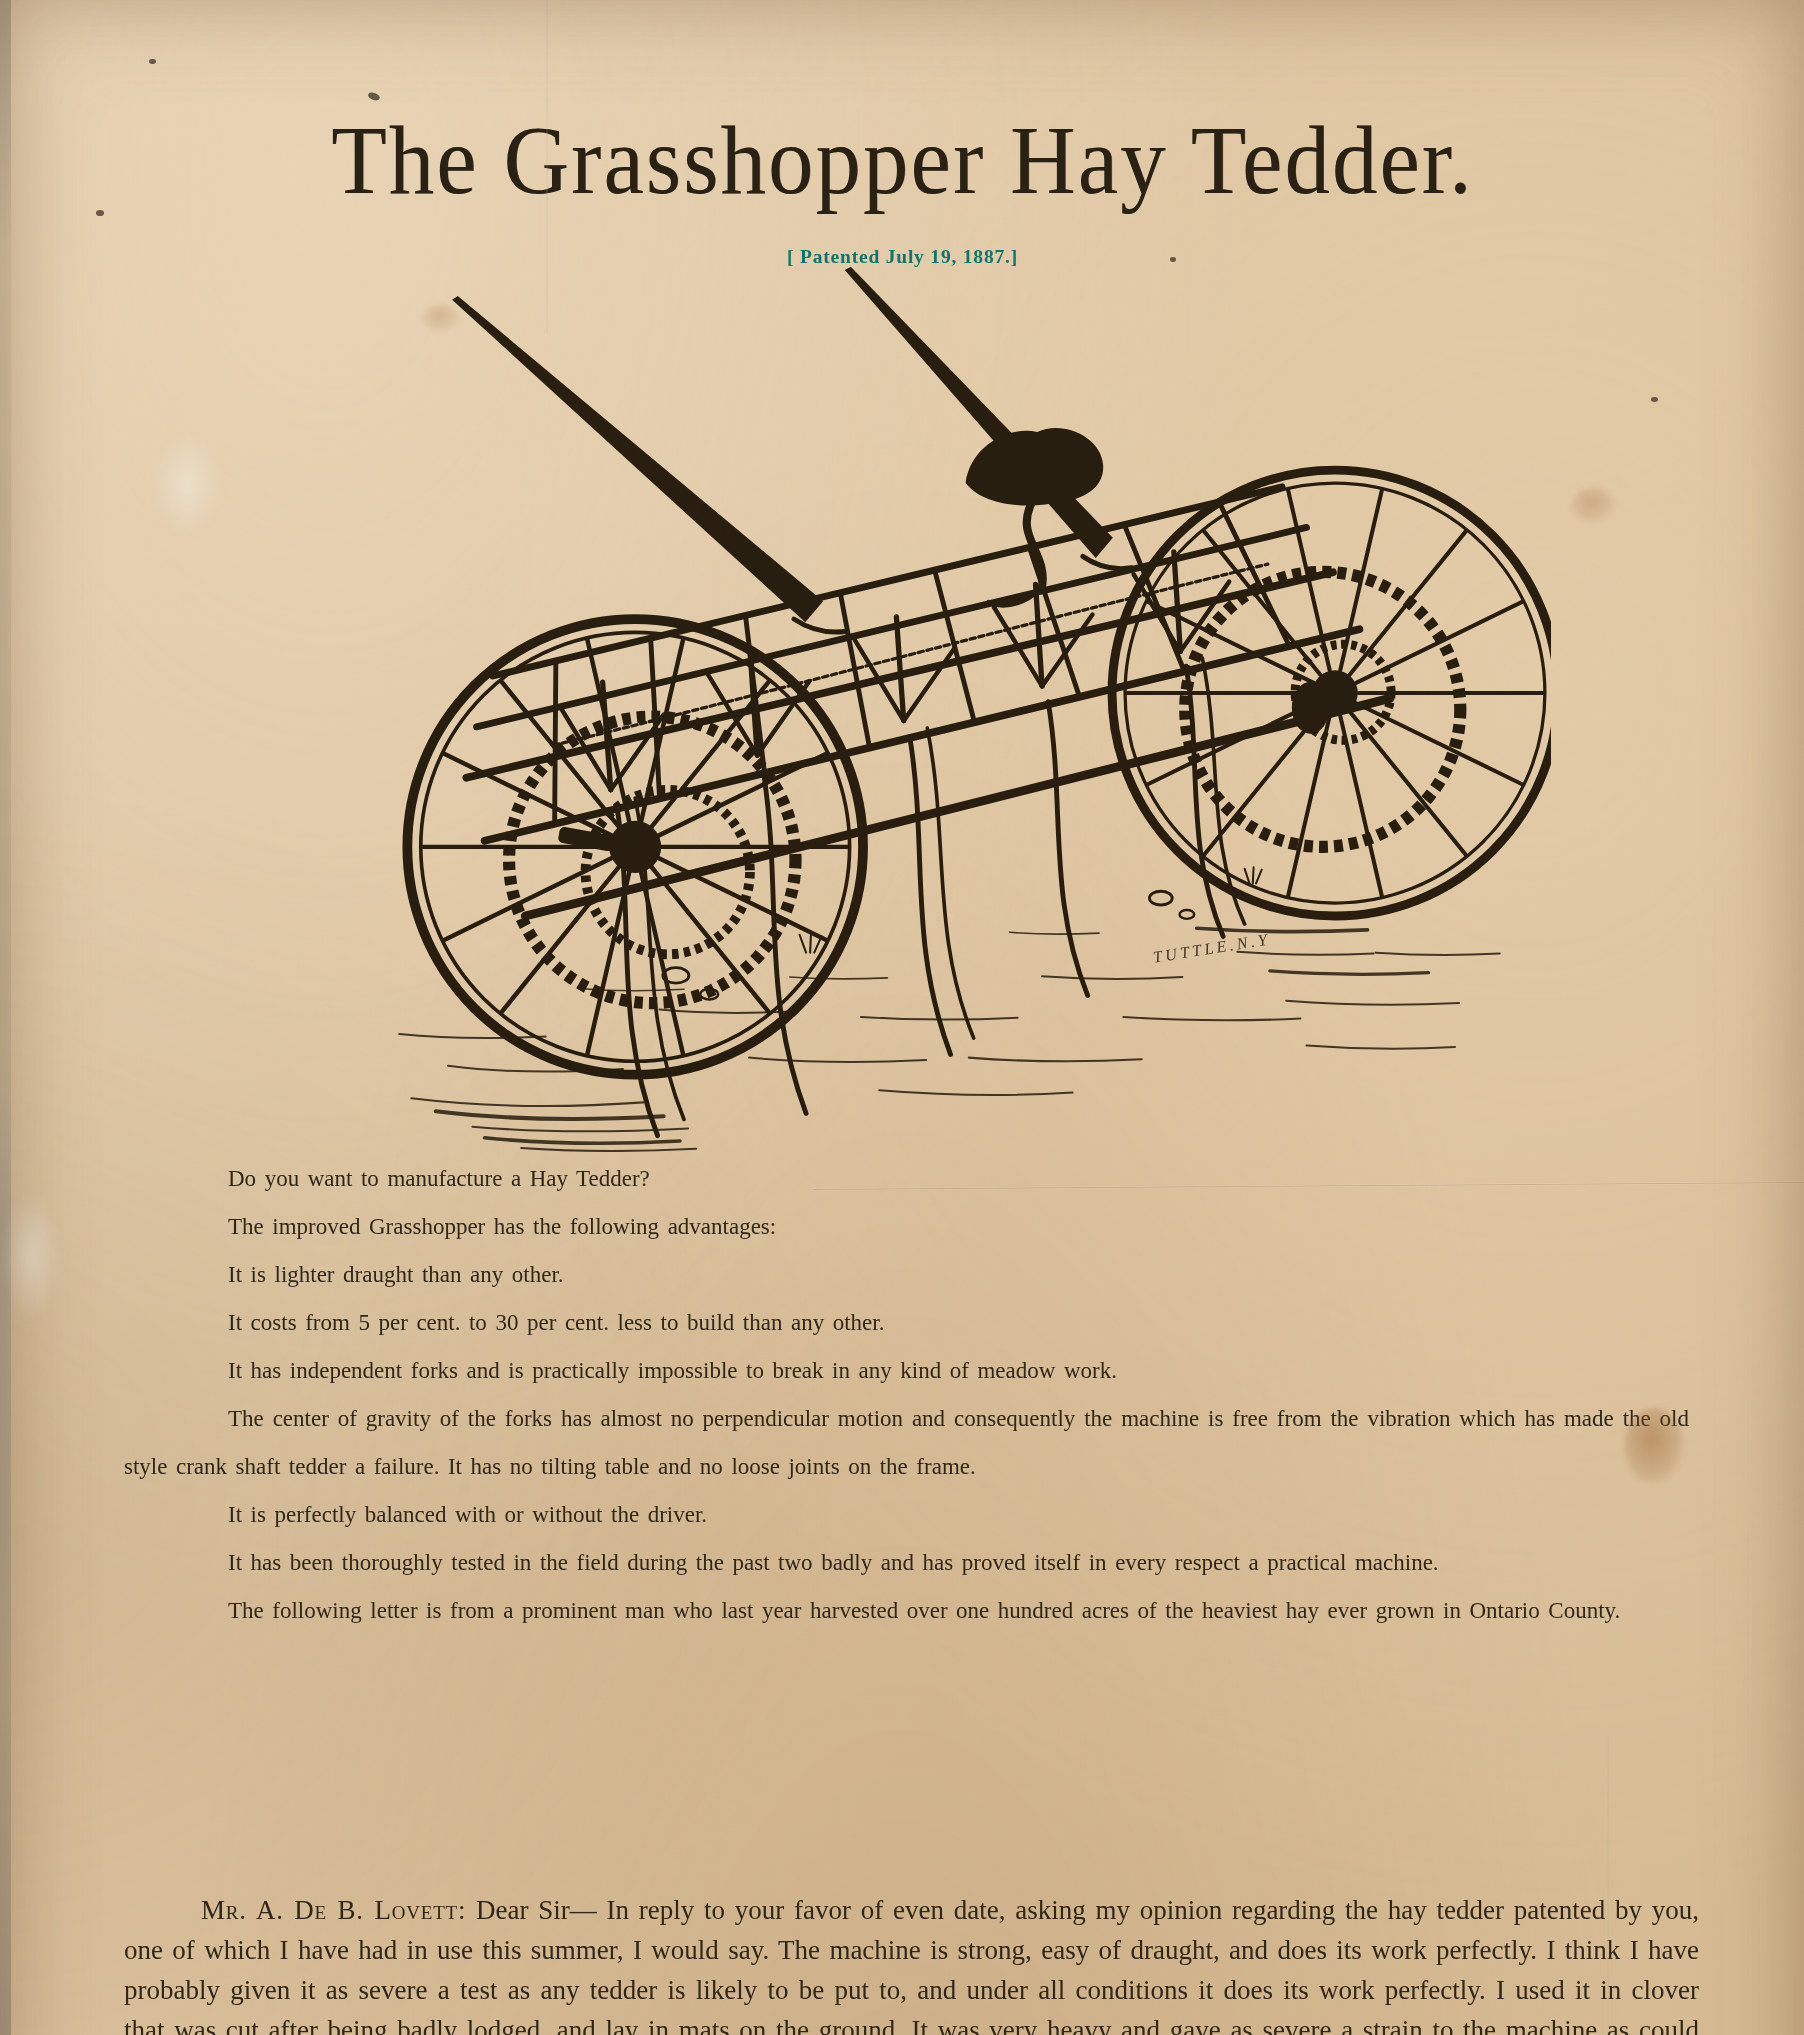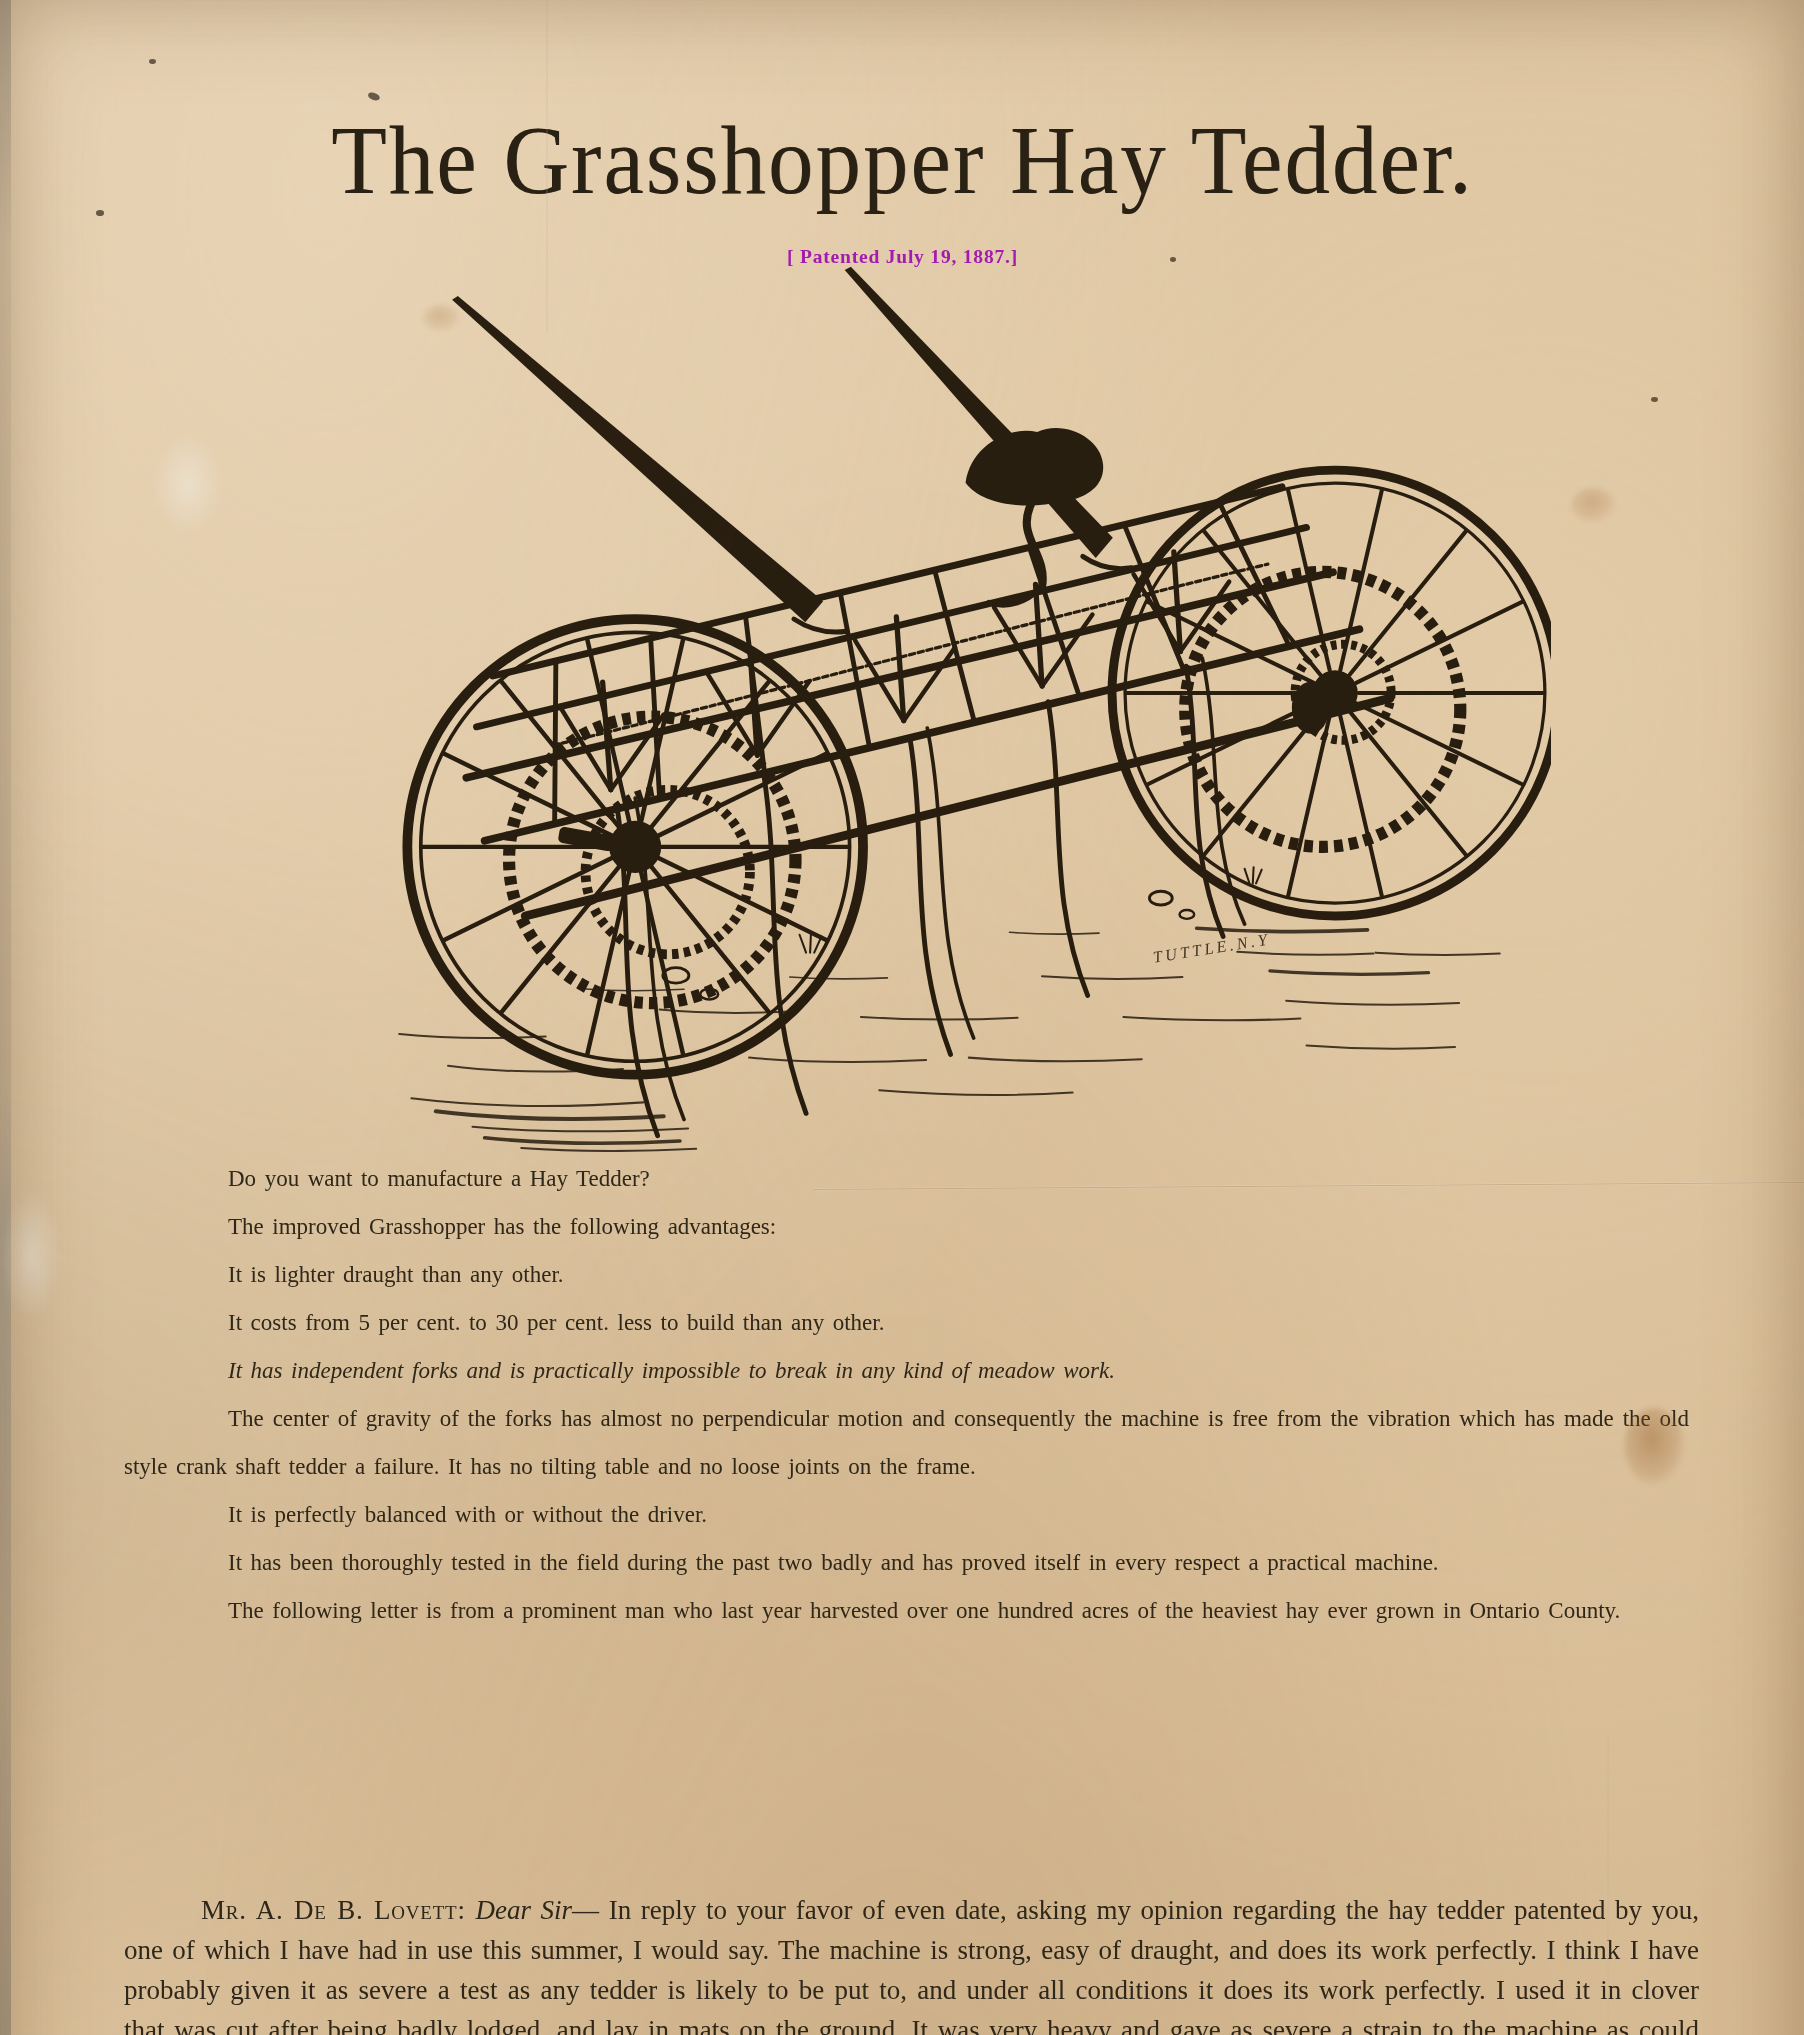--- a/index.html
+++ b/index.html
@@ -24,30 +24,30 @@
     text-align:center;font-weight:normal;
     font-size:91px;line-height:1.15;letter-spacing:2px;
     transform:scaleY(1.06);
     color:#29211４;
     color:#292114;
     text-shadow:0.4px 0.4px 0 rgba(41,33,20,.35);
   }
   .patent{
     position:absolute;left:0;right:0;top:246px;margin:0;
     text-align:center;font-weight:bold;
-    font-size:19.5px;letter-spacing:0.8px;color:#a21caf;
+    font-size:19.5px;letter-spacing:0.8px;color:#0f766e;
   }
   .bodycopy{
     position:absolute;left:124px;top:1155px;width:1565px;
     font-size:23px;line-height:48px;word-spacing:2.8px;
     text-align:justify;
   }
   .bodycopy p{margin:0;}
   .ind{text-indent:104px;}
-  .it{font-style:italic;}
+  .it{}
   .letter{
     position:absolute;left:124px;top:1890px;width:1575px;
     font-size:27px;line-height:40px;word-spacing:2px;
     text-align:justify;
   }
   .letter p{margin:0;text-indent:77px;}
   .sc{font-variant:small-caps;letter-spacing:0.8px;}
 
   
   .engraving{position:absolute;left:350px;top:261px;width:1201px;height:891px;

